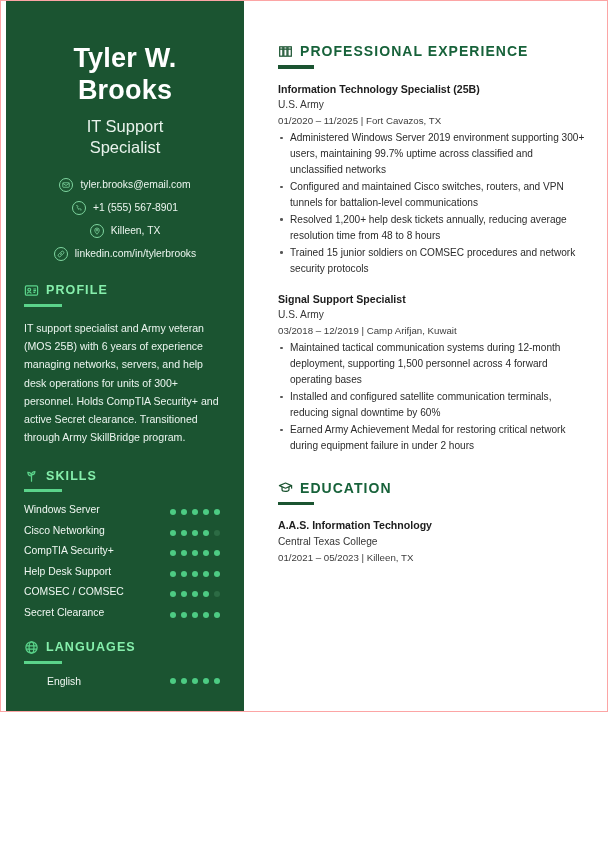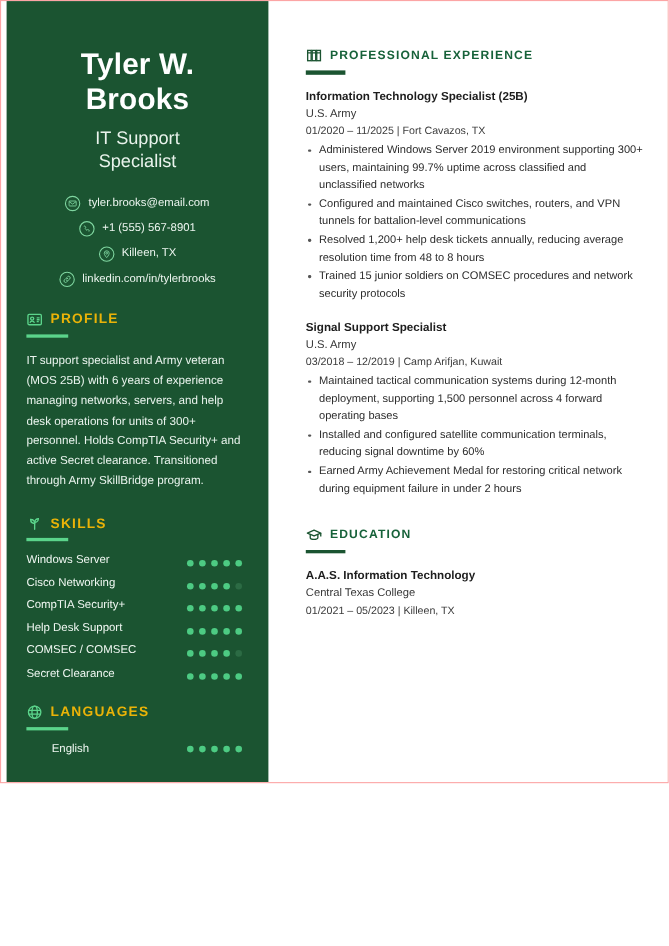--- a/index.html
+++ b/index.html
@@ -82,21 +82,21 @@
     display: flex;
     align-items: center;
     gap: 7px;
   }
   .side-head .hicon { width: 15px; height: 15px; color: #5bd48b; flex: 0 0 15px; }
   .side-head .hicon svg { width: 15px; height: 15px; display: block; }
   .side-head .htext {
     font-size: 12.5px;
     font-weight: bold;
     letter-spacing: 1.1px;
-    color: #eab308;
+    color: #86efac;
   }
   .side-rule {
     width: 38px; height: 3px;
     background: #5bd48b;
     margin-top: 6px;
     margin-bottom: 12px;
   }
 
   .profile-text {
     font-size: 10.6px;
@@ -142,21 +142,21 @@
     height: 860px;
     padding: 42px 22px 0 34px;
   }
 
   .main-section { margin-bottom: 4px; }
 
   .main-head { display: flex; align-items: center; gap: 7px; }
   .main-head .hicon { width: 15px; height: 15px; color: #1b5431; flex: 0 0 15px; }
   .main-head .hicon svg { width: 15px; height: 15px; display: block; }
   .main-head .htext {
-    font-size: 11px;
+    font-size: 14px;
     font-weight: bold;
     letter-spacing: 1.05px;
     color: #17623a;
   }
   .main-rule {
     width: 36px; height: 3.5px;
     background: #1b5431;
     margin-top: 6px;
     margin-bottom: 13px;
   }

